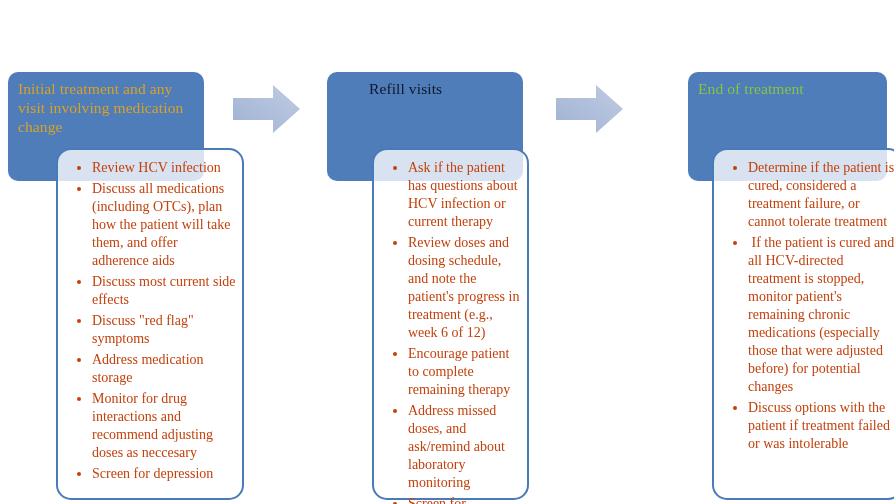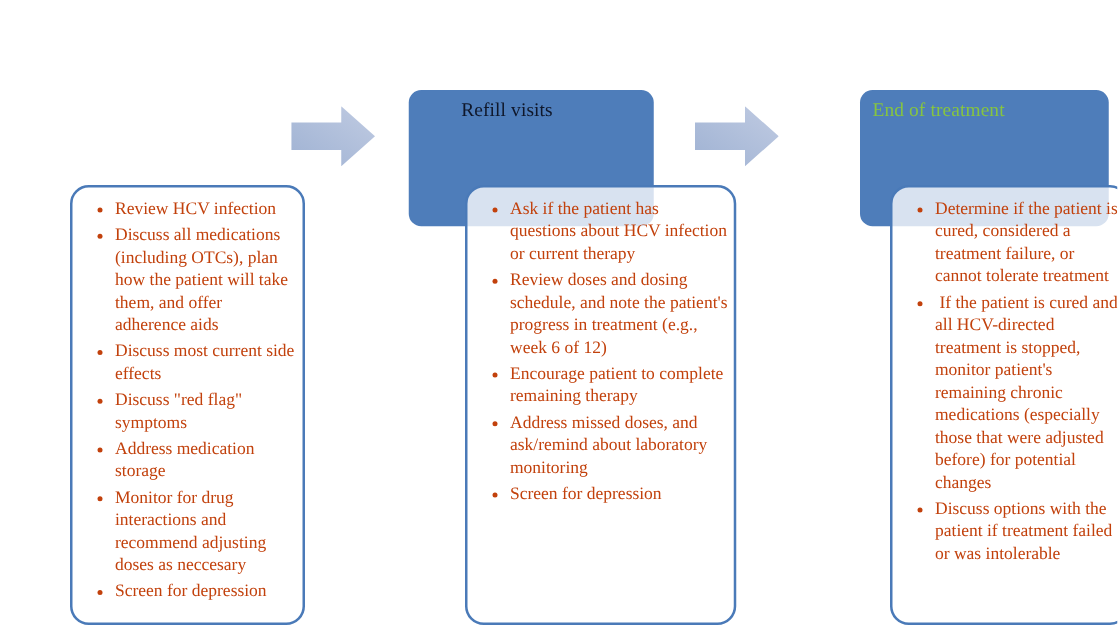--- a/index.html
+++ b/index.html
@@ -58,30 +58,33 @@
     top: 85px;
     width: 67px;
     height: 48px;
     z-index: 0;
   }
   
   .h1 { left: 8px;   width: 196px; }
   .h2 { left: 327px; width: 196px; }
   .h3 { left: 648px; width: 199px; margin-left: 40px; }
   .b1 { left: 56px;  width: 188px; }
-  .b2 { left: 372px; width: 217px; }
+  .b2 { left: 372px; width: 157px; }
   .b3 { left: 712px; width: 191px; }
   .a1 { left: 233px; }
   .a2 { left: 556px; }
 </style>
 </head>
 <body>
 
 <div class="canvas">
 
+  <div class="header-box h1">
+    <div class="header-label" style="color: rgb(217, 162, 38);">Initial treatment and any visit involving medication change</div>
+  </div>
   <div class="detail-box b1">
     <ul>
       <li>Review HCV infection</li>
       <li>Discuss all medications (including OTCs), plan how the patient will take them, and offer adherence aids</li>
       <li>Discuss most current side effects</li>
       <li>Discuss "red flag" symptoms</li>
       <li>Address medication storage</li>
       <li>Monitor for drug interactions and recommend adjusting doses as neccesary</li>
       <li>Screen for depression</li>
     </ul>

